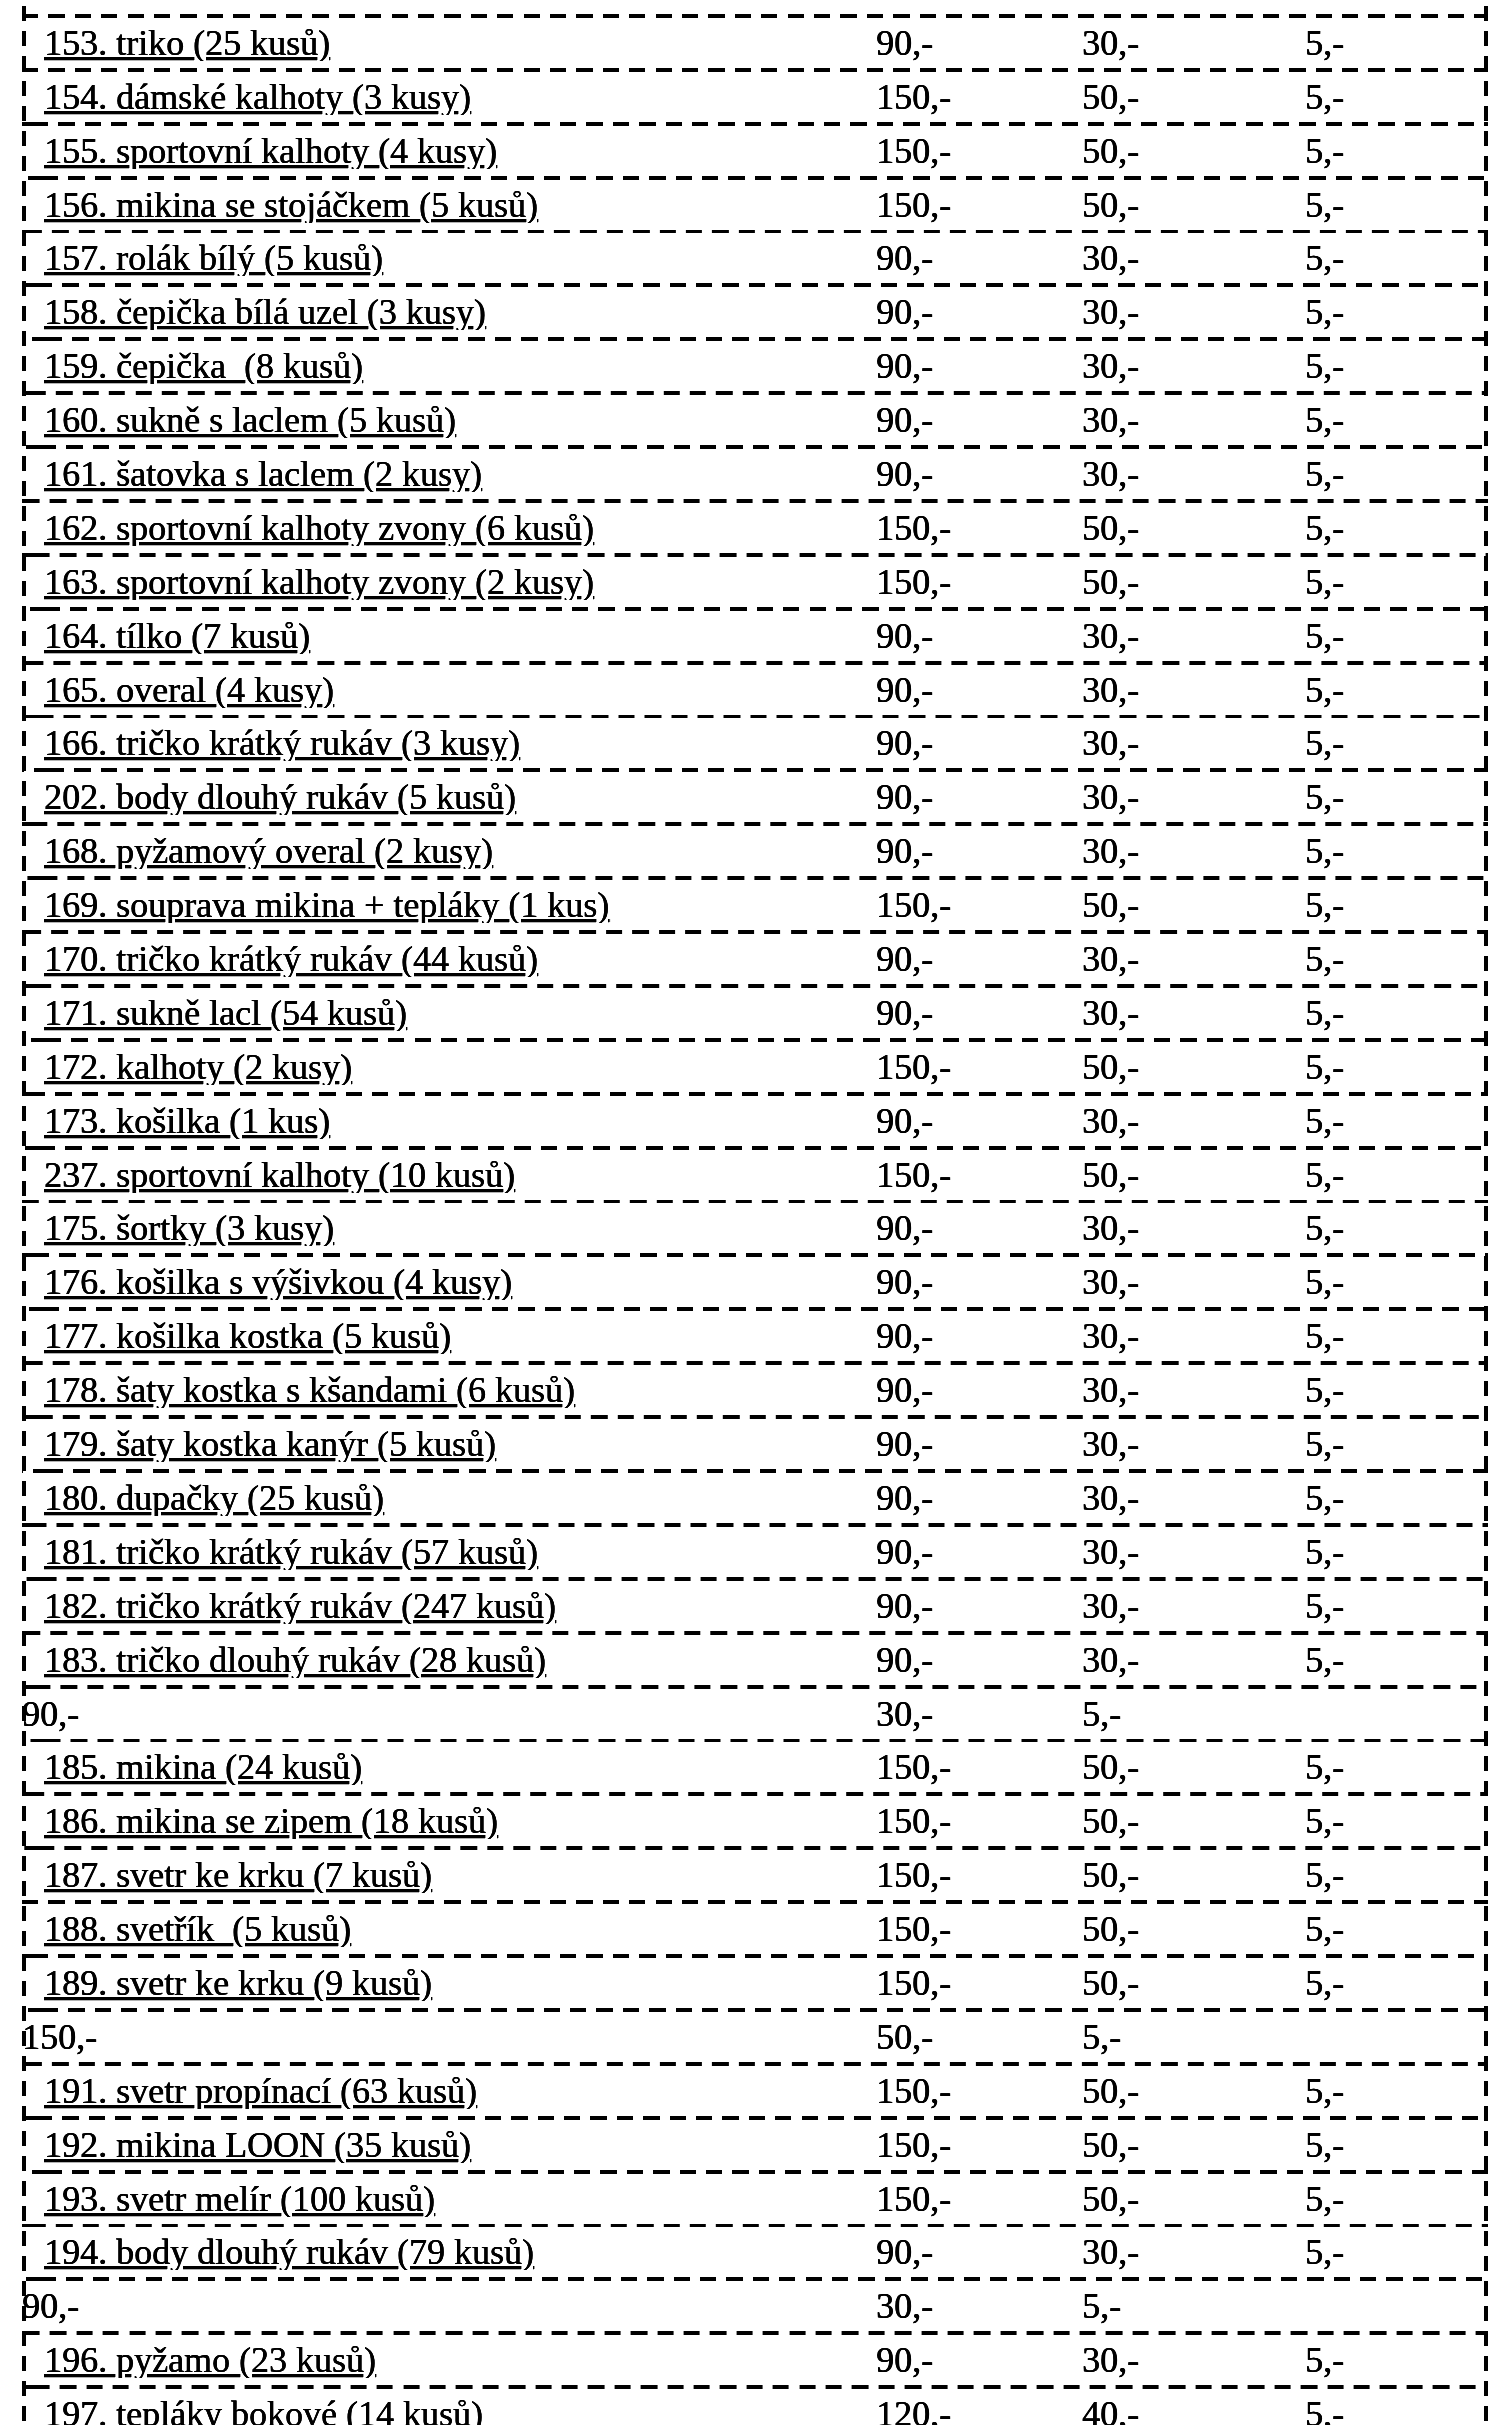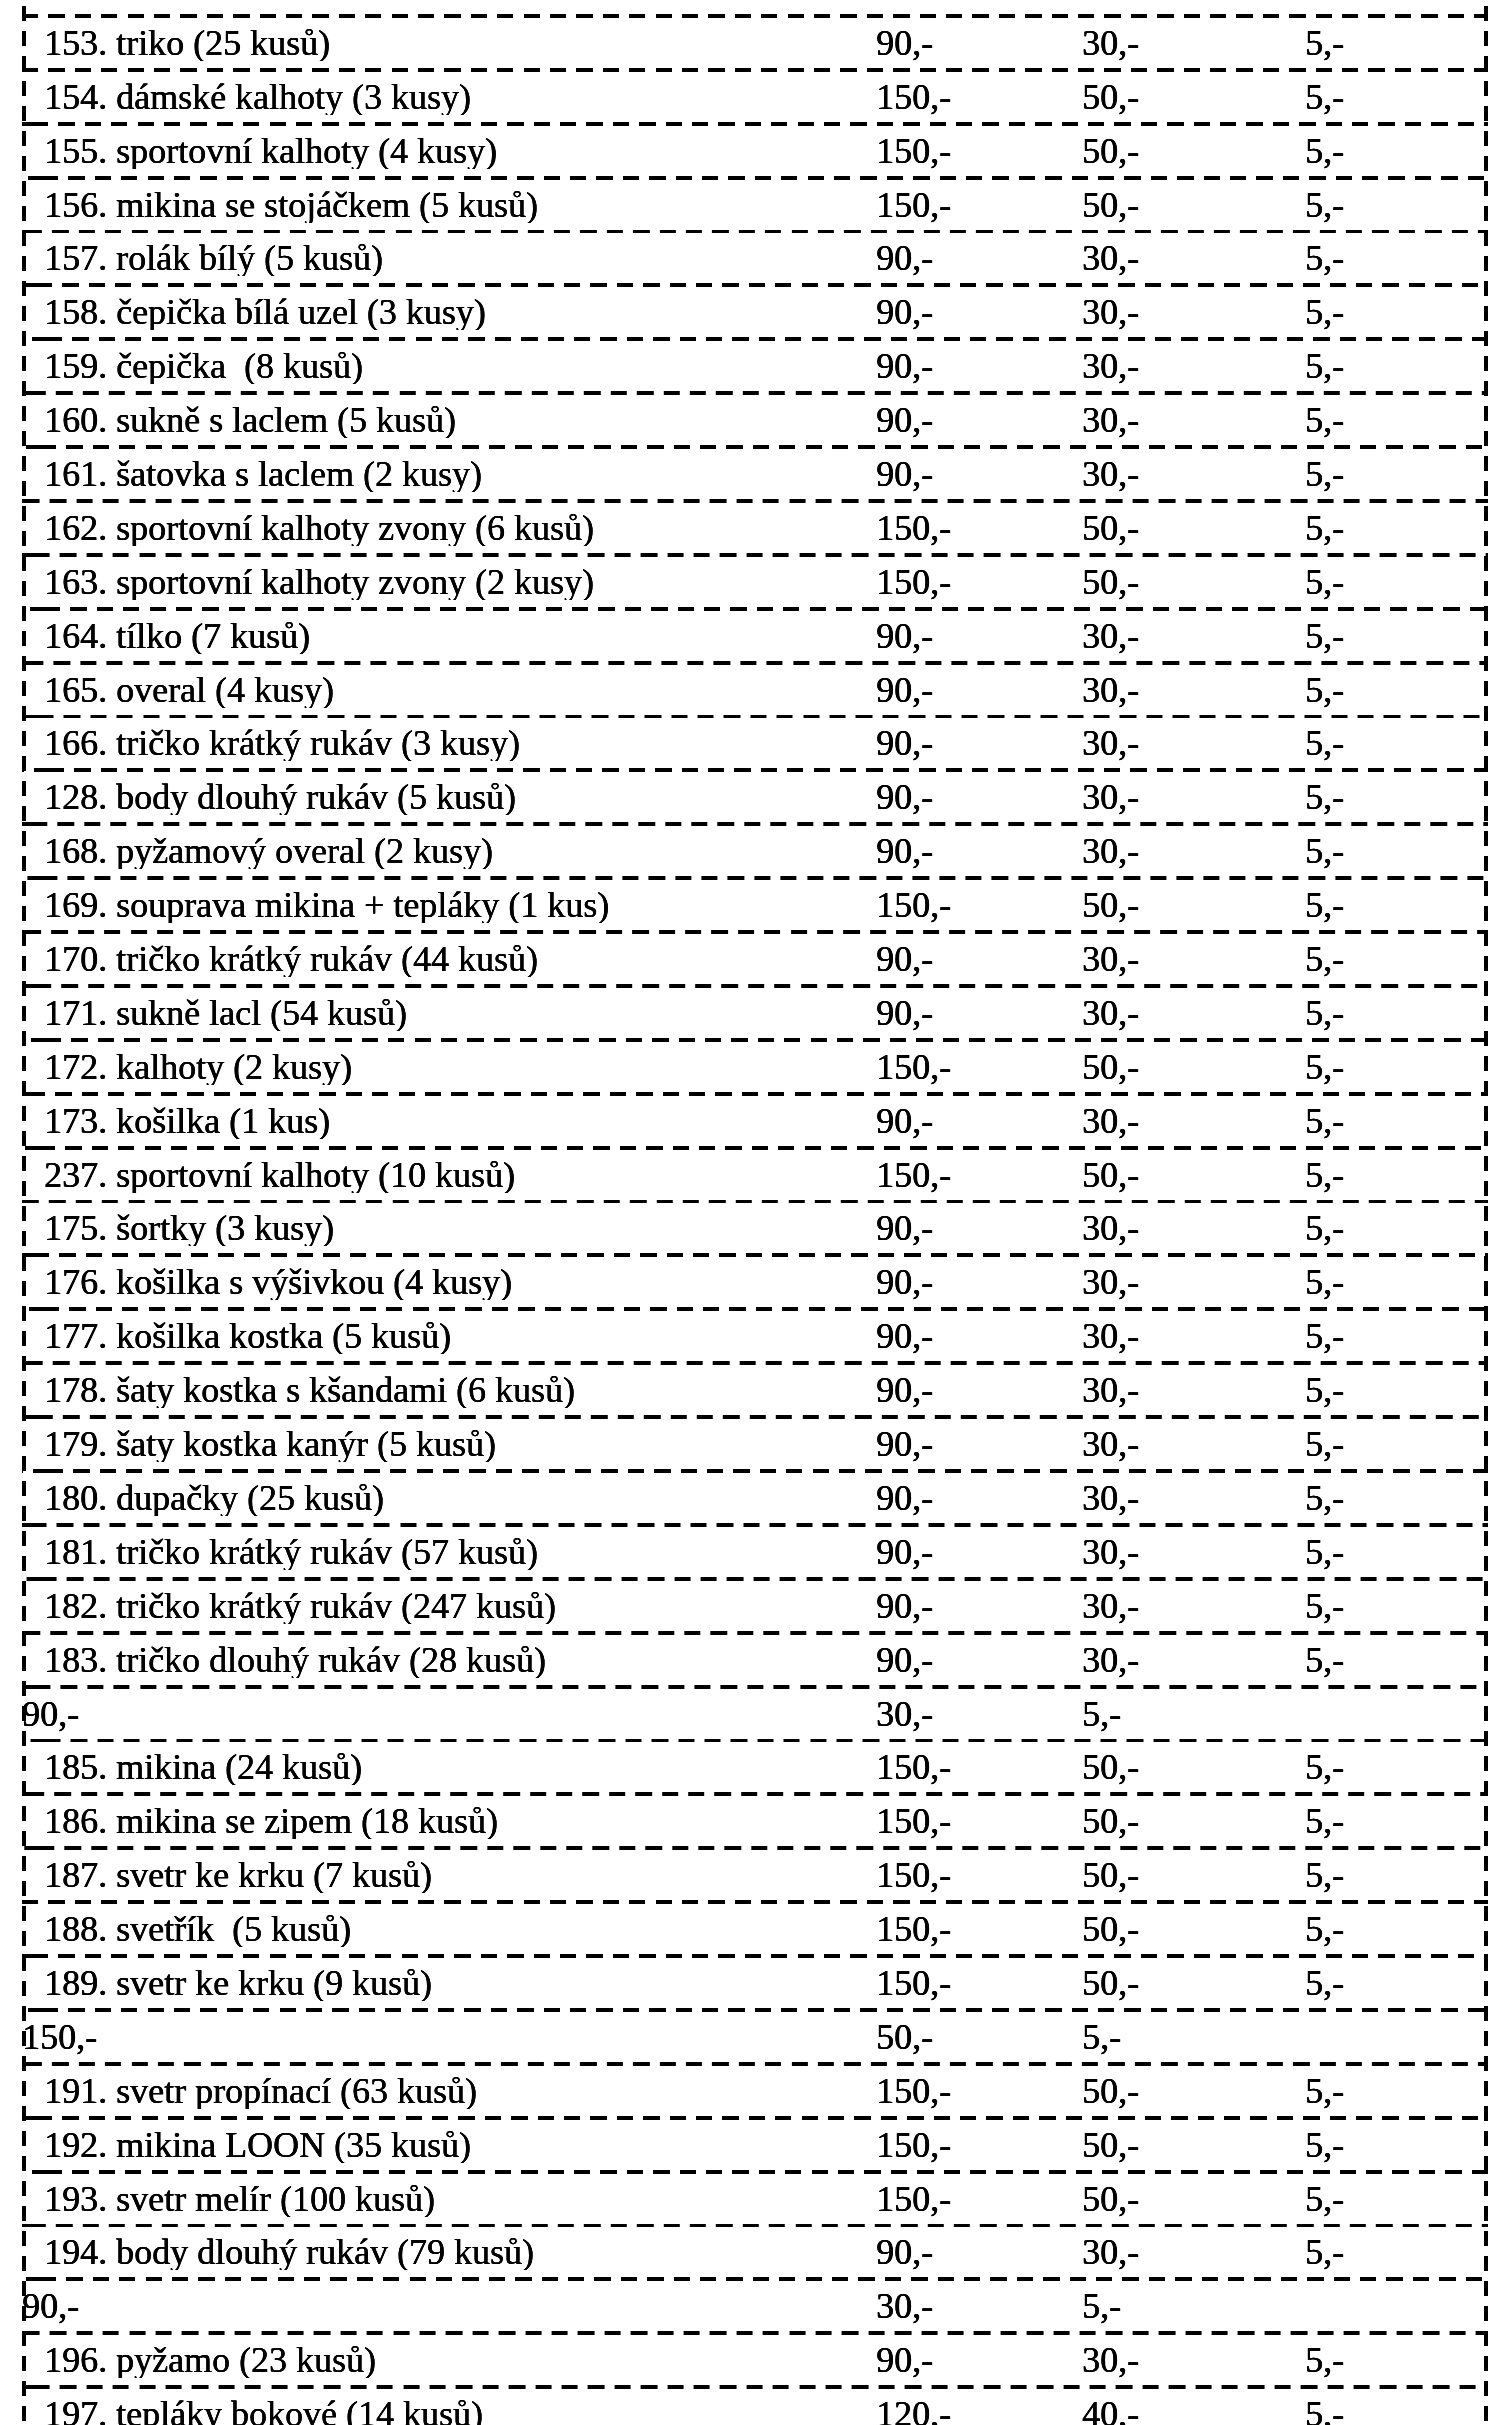--- a/index.html
+++ b/index.html
@@ -40,21 +40,21 @@
     height: 50px;
     display: grid;
     grid-template-columns: 854px 206px 223px 1fr;
     align-items: center;
   }
   .cell {
     white-space: pre;
     overflow: hidden;
     line-height: 1;
   }
-  .cell.label { padding-left: 22px; }
+  .cell.label { padding-left: 22px; text-decoration: underline; }
 </style>
 </head>
 <body>
 
 <div class="doc">
   <div class="hline"></div>
 
   <div class="row">
     <span class="cell label">153. triko (25 kusů)</span>
     <span class="cell p">90,-</span>
@@ -147,21 +147,21 @@
   </div>
 <div class="hline" style="background-position-x: 15.5px;"></div>
   <div class="row">
     <span class="cell label">166. tričko krátký rukáv (3 kusy)</span>
     <span class="cell p">90,-</span>
     <span class="cell p">30,-</span>
     <span class="cell p">5,-</span>
   </div>
 <div class="hline" style="background-position-x: 26px;"></div>
   <div class="row">
-    <span class="cell label">128. body dlouhý rukáv (5 kusů)</span>
+    <span class="cell label">202. body dlouhý rukáv (5 kusů)</span>
     <span class="cell p">90,-</span>
     <span class="cell p">30,-</span>
     <span class="cell p">5,-</span>
   </div>
 <div class="hline" style="background-position-x: 9.3px;"></div>
   <div class="row">
     <span class="cell label">168. pyžamový overal (2 kusy)</span>
     <span class="cell p">90,-</span>
     <span class="cell p">30,-</span>
     <span class="cell p">5,-</span>

